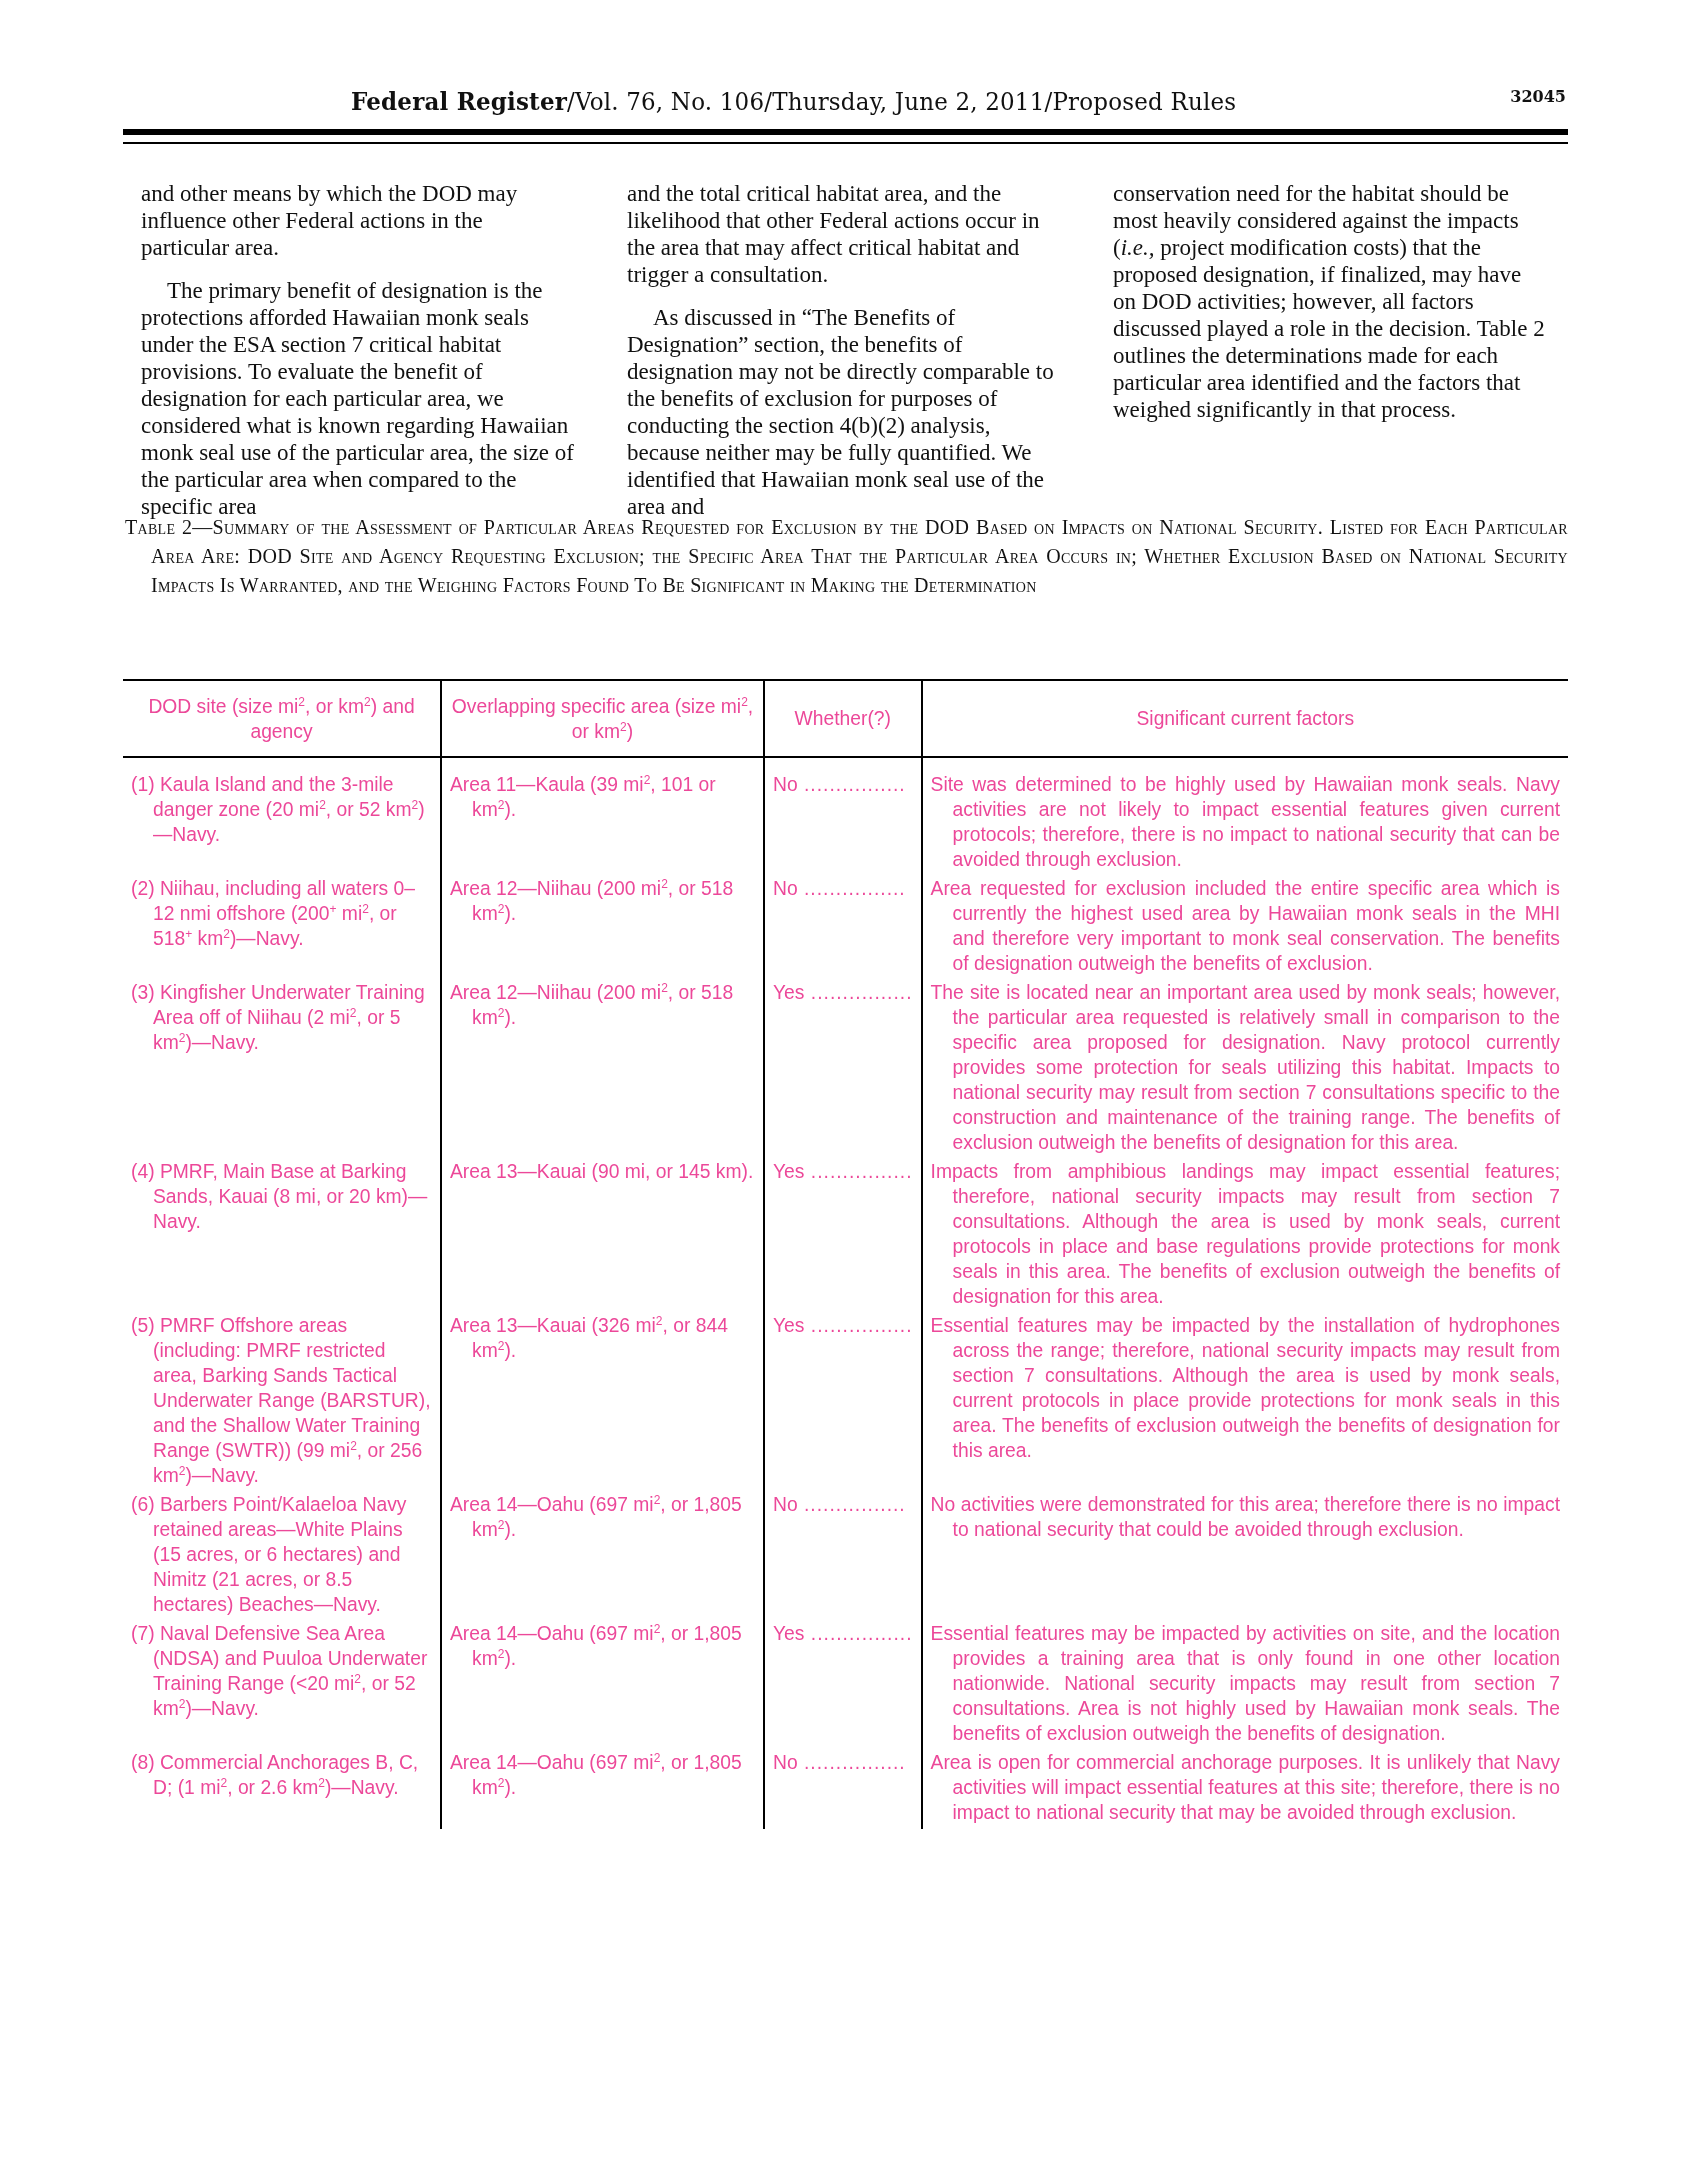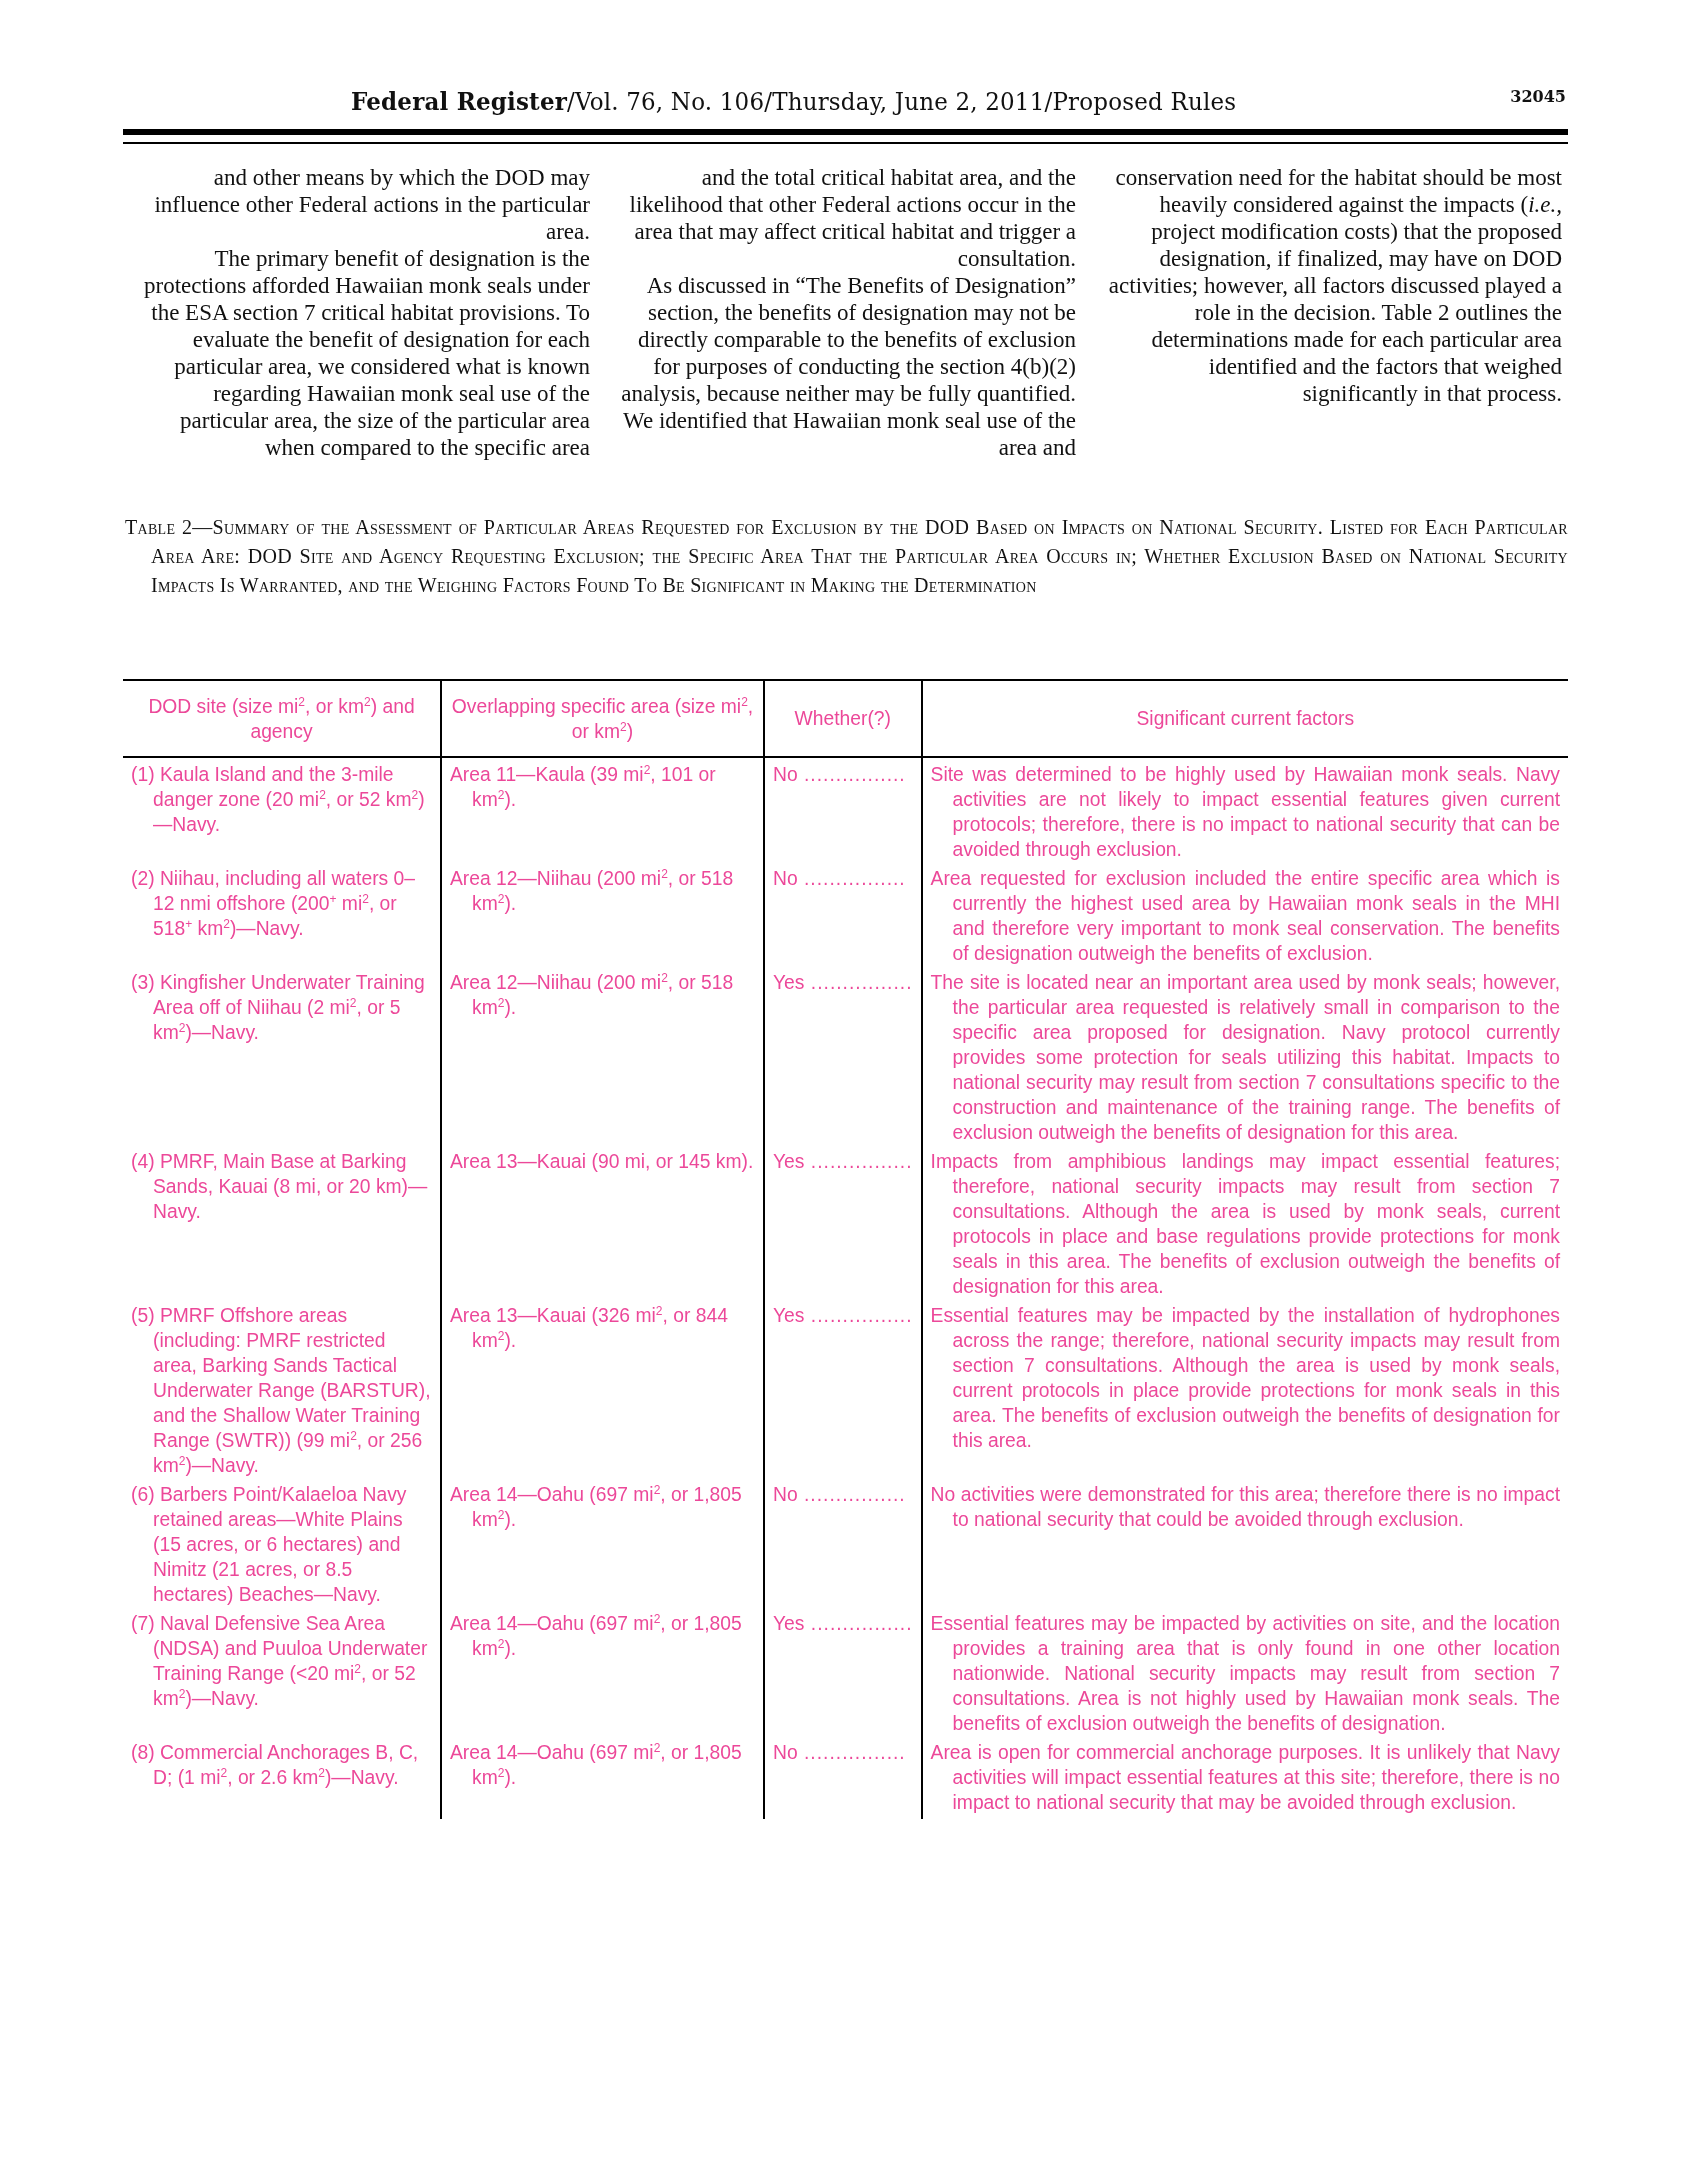--- a/index.html
+++ b/index.html
@@ -5,33 +5,33 @@
   html, body { margin: 0; padding: 0; background: #fff; }
   body { width: 1683px; height: 2178px; position: relative; color: #111; overflow: hidden; }
   .header { position: absolute; left: 123px; top: 87px; width: 1445px; height: 40px; }
   .hdr-text { position: absolute; left: 228px; top: 0; font-family: "DejaVu Serif", serif; font-size: 25px; letter-spacing: 0.2px; transform: scaleX(0.92); transform-origin: left top; white-space: nowrap; }
   .hdr-text b { font-weight: bold; }
   .page-num { position: absolute; right: 2px; top: 0; font-family: "DejaVu Serif", serif; font-weight: bold; font-size: 16px; }
   .rule-thick { position: absolute; left: 123px; top: 129px; width: 1445px; height: 6px; background: #000; }
   .rule-thin { position: absolute; left: 123px; top: 142px; width: 1445px; height: 2px; background: #000; }
 
   .col { position: absolute; top: 164px; font-family: "Liberation Serif", serif; font-size: 23px; line-height: 27px; color: #111; }
-  .col p { margin: 0; text-align: right; }
+  .col p { margin: 16px; text-align: left; }
   .col .indent { text-indent: 26px; }
   .col1 { left: 125px; width: 465px; }
   .col2 { left: 611px; width: 465px; }
   .col3 { left: 1097px; width: 465px; }
 
   .caption { position: absolute; left: 125px; top: 513px; width: 1443px; font-family: Liberation Serif, serif; font-size: 20px; line-height: 29px; font-variant: small-caps; text-transform: none; letter-spacing: 0.3px; color: #111; }
   .caption-inner { padding-left: 26px; text-indent: -26px; text-align: justify; }
 
   table.t { position: absolute; left: 123px; top: 679px; width: 1445px; border-collapse: collapse; font-family: "Liberation Sans", sans-serif; font-size: 19.3px; line-height: 25px; color: #ec4899; }
   table.t th { font-weight: normal; text-align: center; vertical-align: middle; height: 67px; border-top: 2px solid #000; border-bottom: 2px solid #000; padding: 4px 8px; }
   table.t td { vertical-align: top; padding: 0 8px 4px 8px; }
-  table.t tr.first td { padding-top: 4px; }
+  table.t tr.first td { padding-top: 14px; }
   table.t th + th, table.t td + td { border-left: 2px solid #000; }
   .c1 { width: 301px; }
   .c2 { width: 305px; }
   .c3 { width: 139px; }
   .hang { padding-left: 22px; text-indent: -22px; }
   .just { text-align: justify; }
   .excl { white-space: nowrap; overflow: hidden; }
   .dots { letter-spacing: 1px; }
   sup { font-size: 12px; line-height: 0; vertical-align: 7px; }
 </style>

